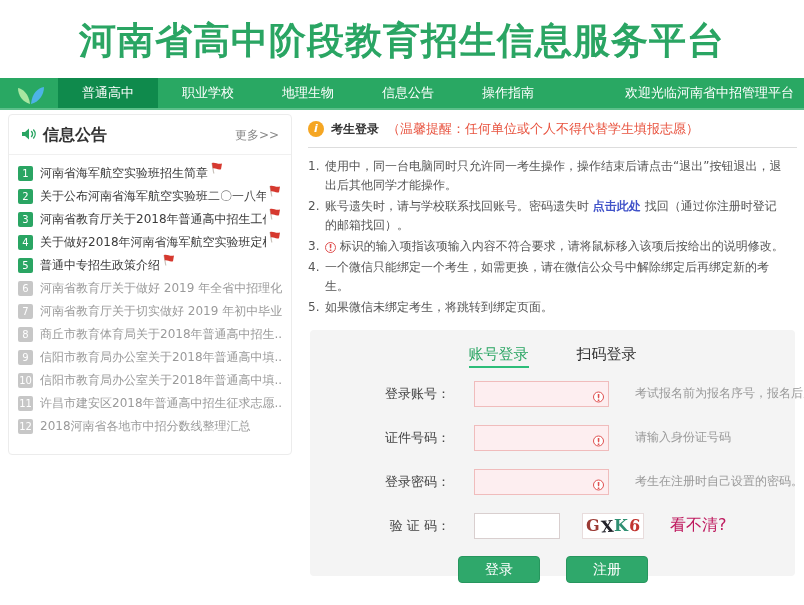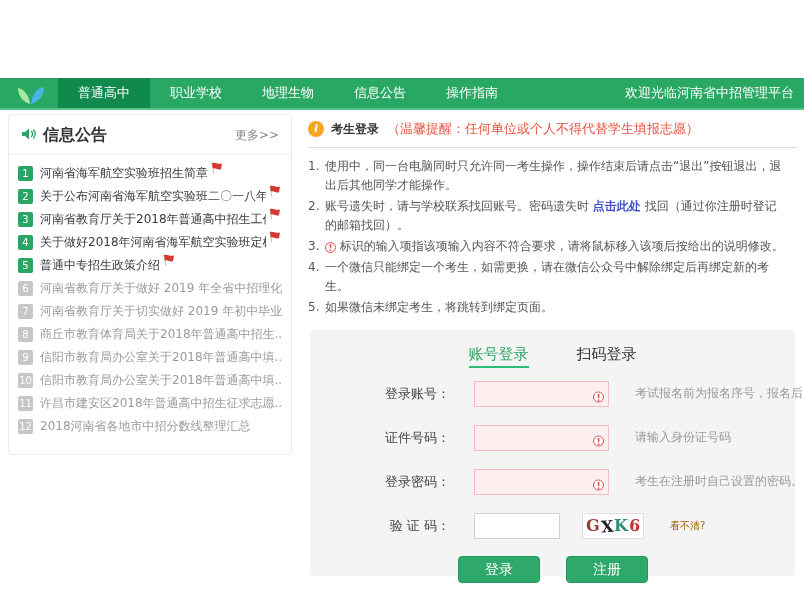--- a/index.html
+++ b/index.html
@@ -9,21 +9,21 @@
 
   
   .site-title { position:absolute; top:16px; left:0; width:804px; text-align:center;
     font-size:37px; font-weight:bold; color:#2aa563; letter-spacing:1px; white-space:nowrap; }
 
   
   .navbar { position:absolute; top:78px; left:0; width:804px; height:32px;
     background:#29a863; display:flex; align-items:stretch;
     border-bottom:2px solid #5cc08a; }
   .logo { display:flex; align-items:center; margin-left:16px; margin-right:12px; }
-  .nav-item { width:92px; display:flex; align-items:center; justify-content:center;
+  .nav-item { width:100px; display:flex; align-items:center; justify-content:center;
     color:#fff; font-size:13px; cursor:pointer;font-family:Liberation Serif, serif; }
   .nav-item.active { background:#0f8a4c; }
   .nav-welcome { margin-left:auto; margin-right:10px; display:flex; align-items:center;
     color:#fff; font-size:13px; }
 
   
   .left-panel { position:absolute; left:8px; top:114px; width:284px; height:341px;
     border:1px solid #ececec; border-radius:4px; background:#fff; }
   .left-header { display:flex; align-items:center; padding:10px 12px 8px 12px;
     border-bottom:1px solid #f0f0f0; }
@@ -72,31 +72,32 @@
     font-family:"DejaVu Sans","Liberation Sans",sans-serif; }
   .form-input.normal { width:86px; border:1px solid #d9cfcf; background:#fff; padding:0 6px; }
   .input-alert { position:absolute; right:5px; top:50%; transform:translateY(-50%); }
   .form-hint { margin-left:10px; font-size:12px; color:#999; white-space:nowrap; }
   .captcha-box { width:62px; height:26px; background:#fff; border:1px solid #e8dcdc;
     margin-left:6px; display:flex; align-items:center; justify-content:center;
     gap:1px; cursor:pointer; }
   .cap-ch { font-weight:bold; font-size:16px; font-family:"DejaVu Serif","Liberation Serif",serif; }
   .cap-ch:nth-child(2){ transform:rotate(-4deg) translateY(1px); }
   .cap-ch:nth-child(4){ transform:rotate(4deg); }
-  .refresh-link { margin-left:10px; font-size:10px; color:#a16207; cursor:pointer; }
+  .refresh-link { margin-left:10px; font-size:16px; color:#be185d; cursor:pointer; }
   .form-buttons { display:flex; margin-left:148px; gap:26px; margin-top:4px; }
   .btn { width:82px; height:27px; background:#2fa86b; color:#fff; font-size:14px;
     border:1px solid #27965e; border-radius:4px; cursor:pointer;
     font-family:"DejaVu Sans","Liberation Sans",sans-serif; }
 </style>
 </head>
 <body>
 
 <div class="stage">
 
+  <div class="site-title">河南省高中阶段教育招生信息服务平台</div>
 
   <div class="navbar">
     <span class="logo">
       <svg width="30" height="26" viewBox="0 0 30 26">
         <path d="M14 24 C13 14 7 9 2 8 C2 16 7 22 14 24Z" fill="#a8e6a1"></path>
         <path d="M15 24 C16 13 22 8 28 7 C28 15 23 22 15 24Z" fill="#4db3e6"></path>
       </svg>
     </span>
     <div id="nav-items" style="display:flex;">
         <div class="nav-item active">普通高中</div>

